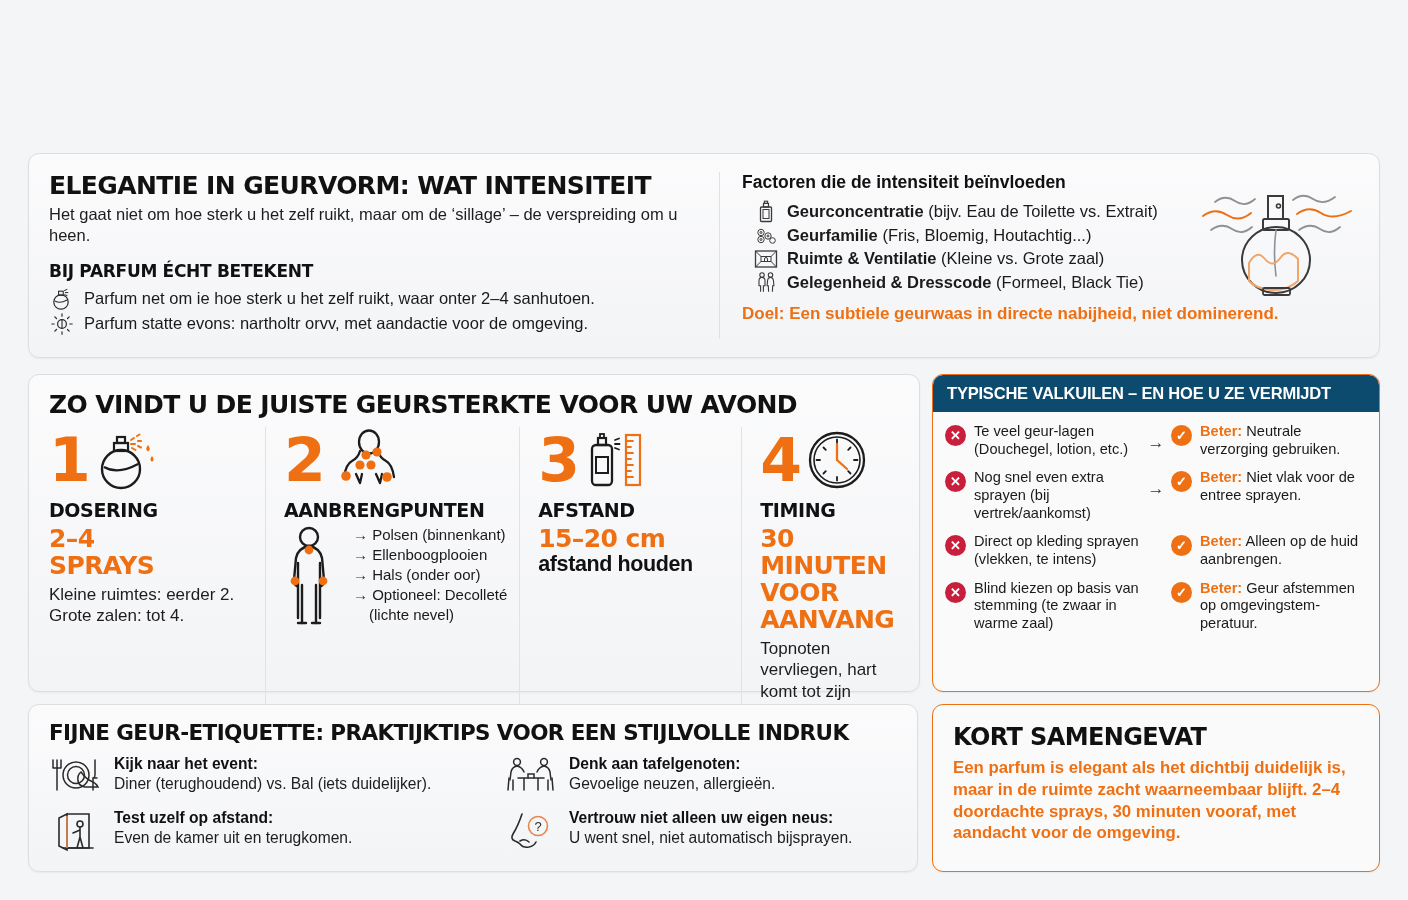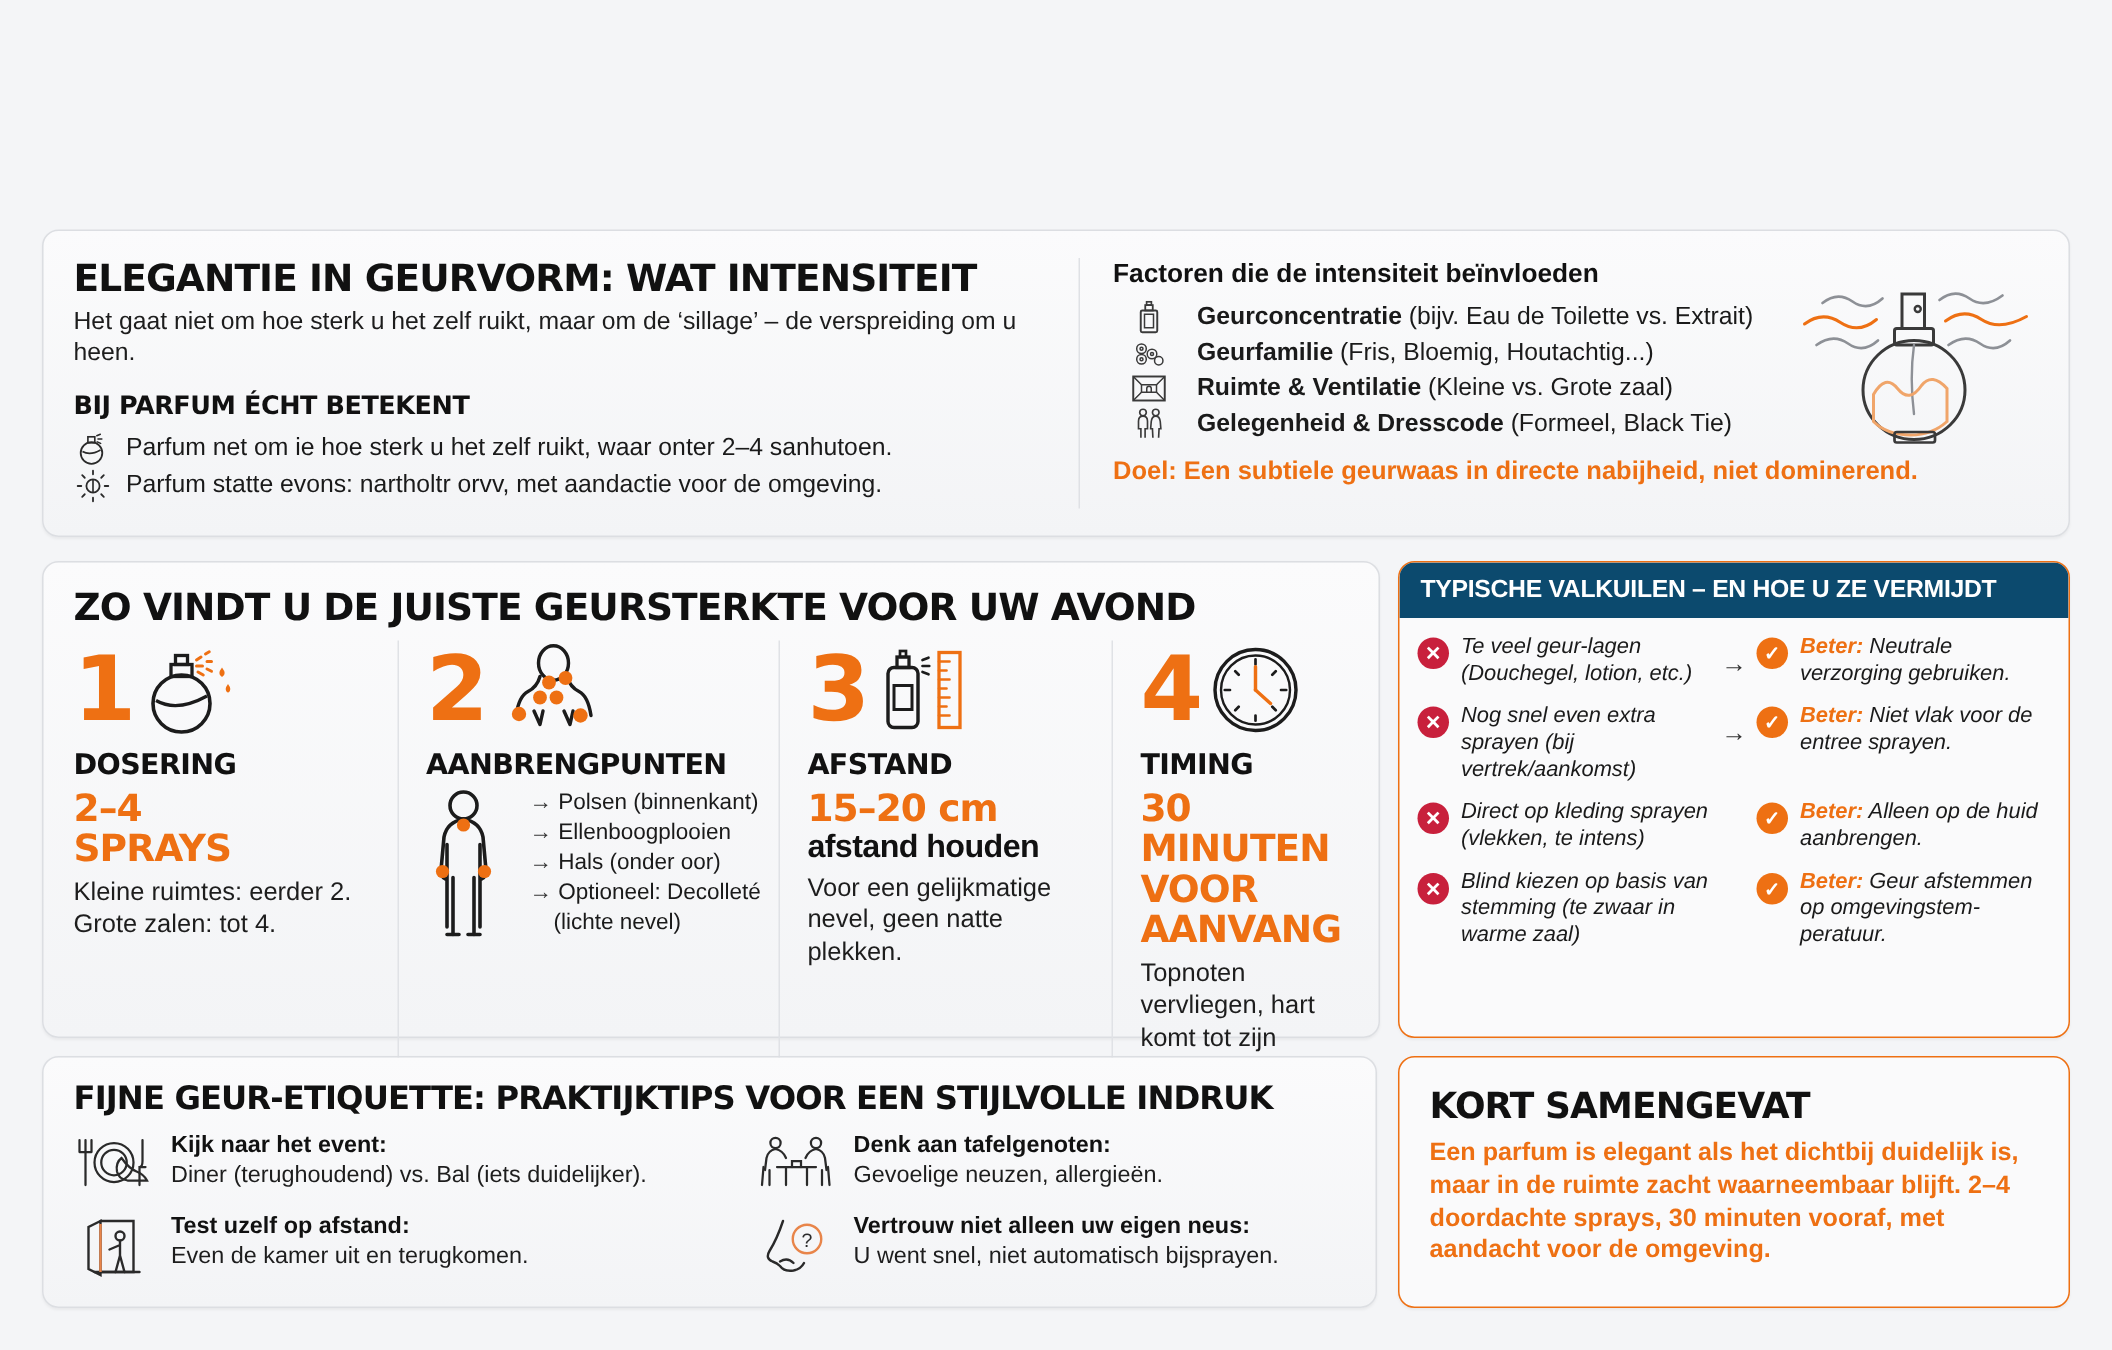--- a/index.html
+++ b/index.html
@@ -50,21 +50,21 @@
   .lead { font-size: 16.5px; line-height: 1.29; color: #1d1d1d; }
   h3.sub-title {
     font-family: "DejaVu Sans", sans-serif;
     font-size: 17px; font-weight: 700; letter-spacing: -0.3px;
     color: #111; margin-top: 14px; margin-bottom: 5px;
   }
   .bullet-line { display: flex; align-items: center; gap: 9px; font-size: 16.5px; line-height: 1.45; }
   .bullet-line .ic { flex: 0 0 26px; display: flex; justify-content: center; align-items: center; }
 
   h4.fact-title { font-size: 17.5px; font-weight: 700; color: #111; margin-bottom: 7px; }
-  .fact { display: flex; align-items: center; gap: 20px; font-size: 16.5px; line-height: 1.42; margin-left: 12px; }
+  .fact { display: flex; align-items: center; gap: 9px; font-size: 16.5px; line-height: 1.42; margin-left: 12px; }
   .fact .ic { flex: 0 0 24px; display: flex; justify-content: center; }
   .fact b { font-weight: 700; }
   .goal { color: #ee7013; font-weight: 700; font-size: 17px; margin-top: 9px; }
   .bottle-art { position: absolute; right: 22px; top: 22px; }
 
   
   .row2 { position: absolute; left: 28px; top: 374px; width: 892px; height: 318px; padding: 16px 18px 12px 20px; }
   .steps { display: flex; margin-top: 9px; }
   .step { flex: 1; padding: 0 12px 0 0; position: relative; }
   .step + .step { border-left: 1px solid #e0e2e6; padding-left: 18px; }
@@ -97,21 +97,21 @@
   .pitfalls { position: absolute; left: 932px; top: 374px; width: 448px; height: 318px; overflow: hidden; }
   .pit-head {
     background: #0c4a6e; color: #fff; font-weight: 700; font-size: 16.5px;
     padding: 9px 14px; letter-spacing: -0.2px; border-radius: 9px 9px 0 0;
   }
   .pit-body { padding: 11px 12px 8px 12px; }
   .pit-row { display: flex; align-items: flex-start; margin-bottom: 11px; }
   .pit-bad { flex: 0 0 196px; display: flex; gap: 8px; }
   .pit-mid { flex: 0 0 30px; display: flex; align-items: center; justify-content: center; padding-top: 10px; font-size: 17px; color: #333; }
   .pit-good { flex: 1; display: flex; gap: 8px; }
-  .pit-txt { font-size: 14.6px; line-height: 1.21; font-style: italic; }
+  .pit-txt { font-size: 14.6px; line-height: 1.21; }
   .pit-txt .bt { color: #ee7013; font-weight: 700; }
   .badge { flex: 0 0 21px; width: 21px; height: 21px; border-radius: 50%; margin-top: 2px;
            display: flex; align-items: center; justify-content: center; color: #fff; font-size: 13px; font-weight: 700; }
   .badge-x { background: #c8203c; }
   .badge-v { background: #ee7013; }
 
   
   .etiq { position: absolute; left: 28px; top: 704px; width: 890px; height: 168px; padding: 16px 18px 10px 20px; }
   .etiq-cols { display: flex; margin-top: 10px; }
   .etiq-col { flex: 1; }
@@ -350,22 +350,20 @@
                 <g stroke="#ee7013" stroke-width="1.8" stroke-linecap="round">
                   <path d="M42 12 h7M42 18 h5M42 24 h7M42 30 h5M42 36 h7M42 42 h5M42 48 h7"></path>
                 </g>
               </g>
             </svg>
           </span>
         </div>
         <div class="step-label">AFSTAND</div>
         <div class="step-big">15–20 cm</div>
         <div class="step-big-dark">afstand houden</div>
-        <div class="step-note" style="white-space:pre-line">Voor een gelijkmatige
-nevel, geen natte plekken.</div>
       </div>
 
       <div class="step">
         <div class="step-top">
           <span class="num">4</span>
           <span>
             <svg width="62" height="62" viewBox="0 0 62 62">
               <circle cx="31" cy="31" r="27" fill="none" stroke="#1c1c1c" stroke-width="2.3"></circle>
               <circle cx="31" cy="31" r="23" fill="none" stroke="#1c1c1c" stroke-width="1.6"></circle>
               <g stroke="#1c1c1c" stroke-width="1.8" stroke-linecap="round">

